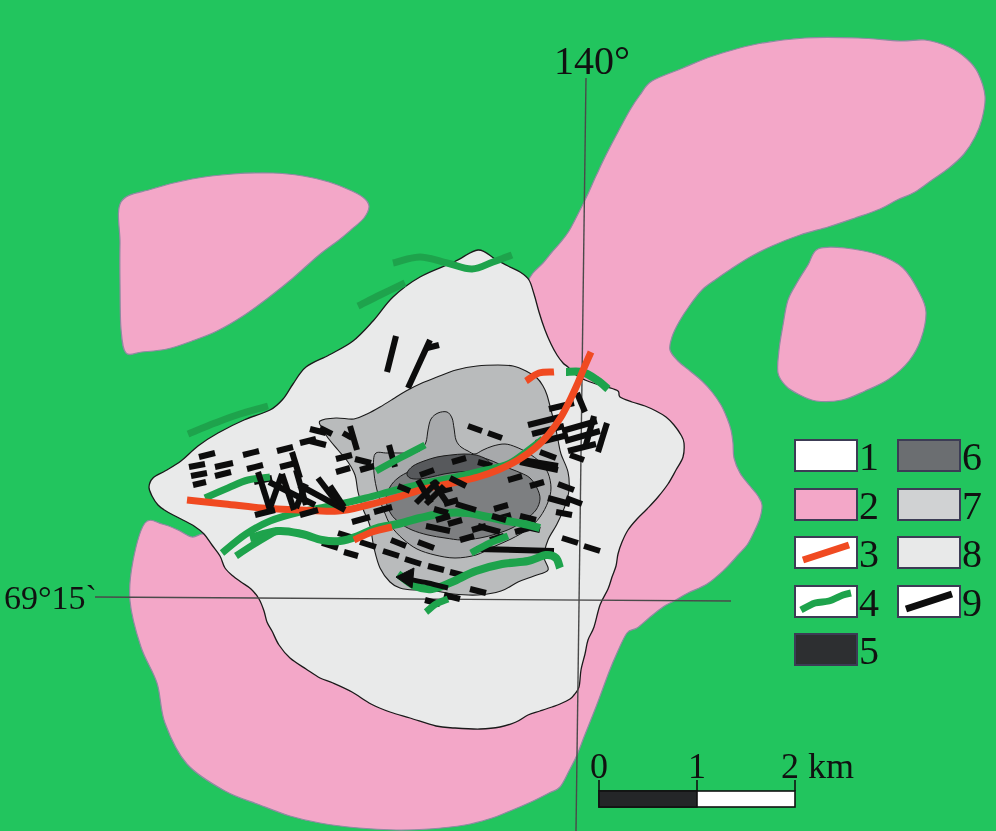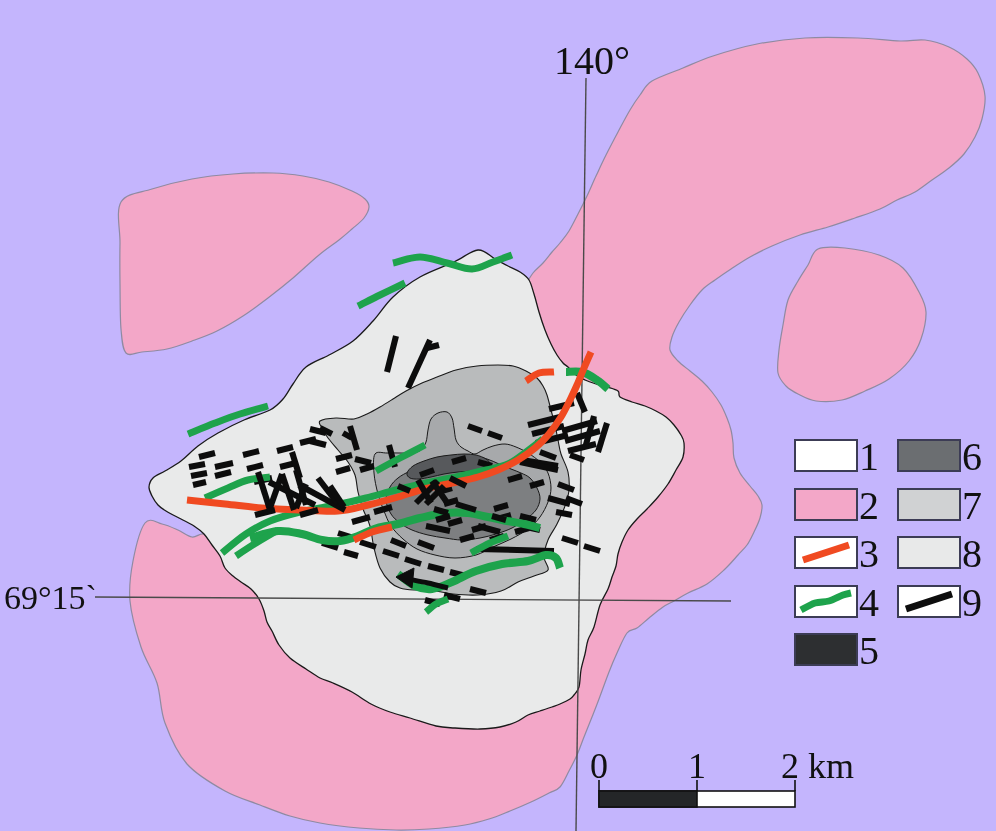--- a/index.html
+++ b/index.html
@@ -1,16 +1,16 @@
 <!DOCTYPE html>
 <html><head>
 <meta charset="utf-8">
 <style>
   html,body{margin:0;padding:0;background:#ffffff;}
-  #stage{position:relative;width:996px;height:831px;background:#c4b5fd;overflow:hidden;
+  #stage{position:relative;width:996px;height:831px;background:#22c55e;overflow:hidden;
          font-family:"Liberation Serif","DejaVu Serif",serif;}
   svg{position:absolute;left:0;top:0;}
   text{font-family:"Liberation Serif","DejaVu Serif",serif;fill:#111111;}
 </style>
 </head>
 <body>
 
 <div id="stage">
   <svg id="map-svg" width="996" height="831" viewBox="0 0 996 831">
     <g id="g-pink">

